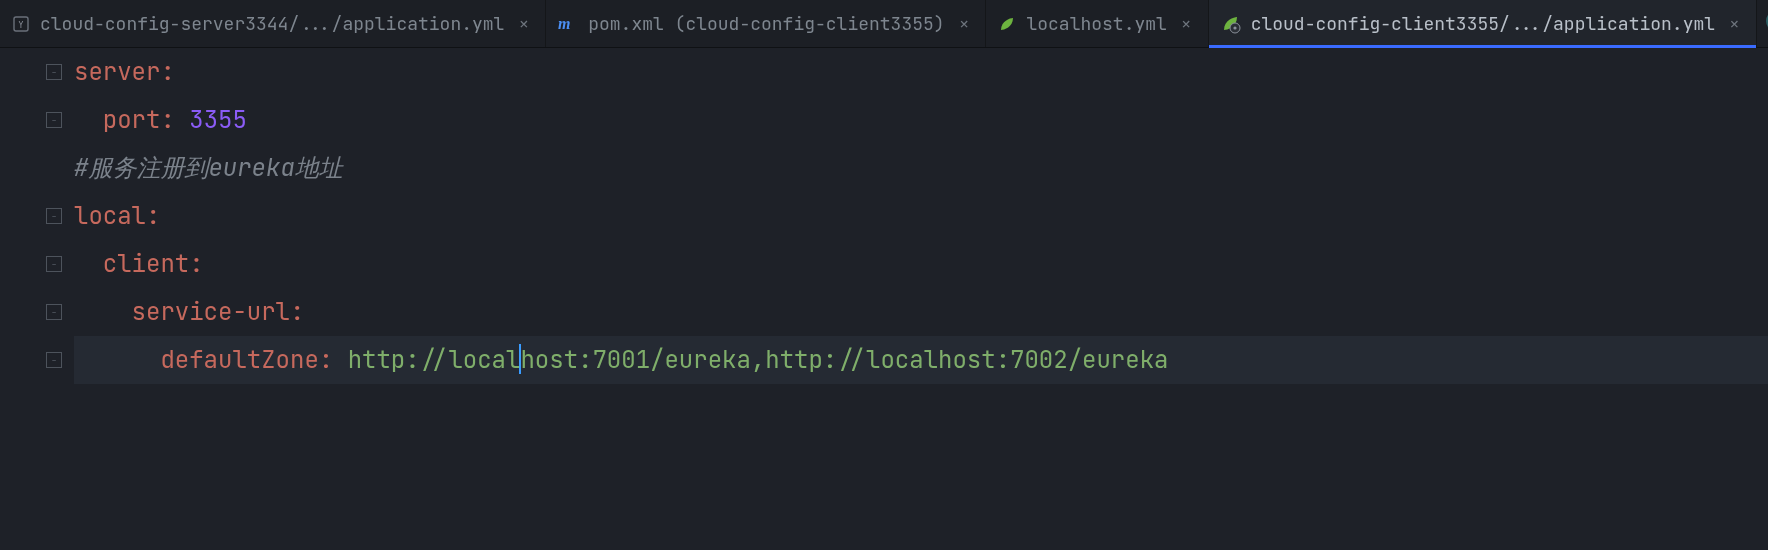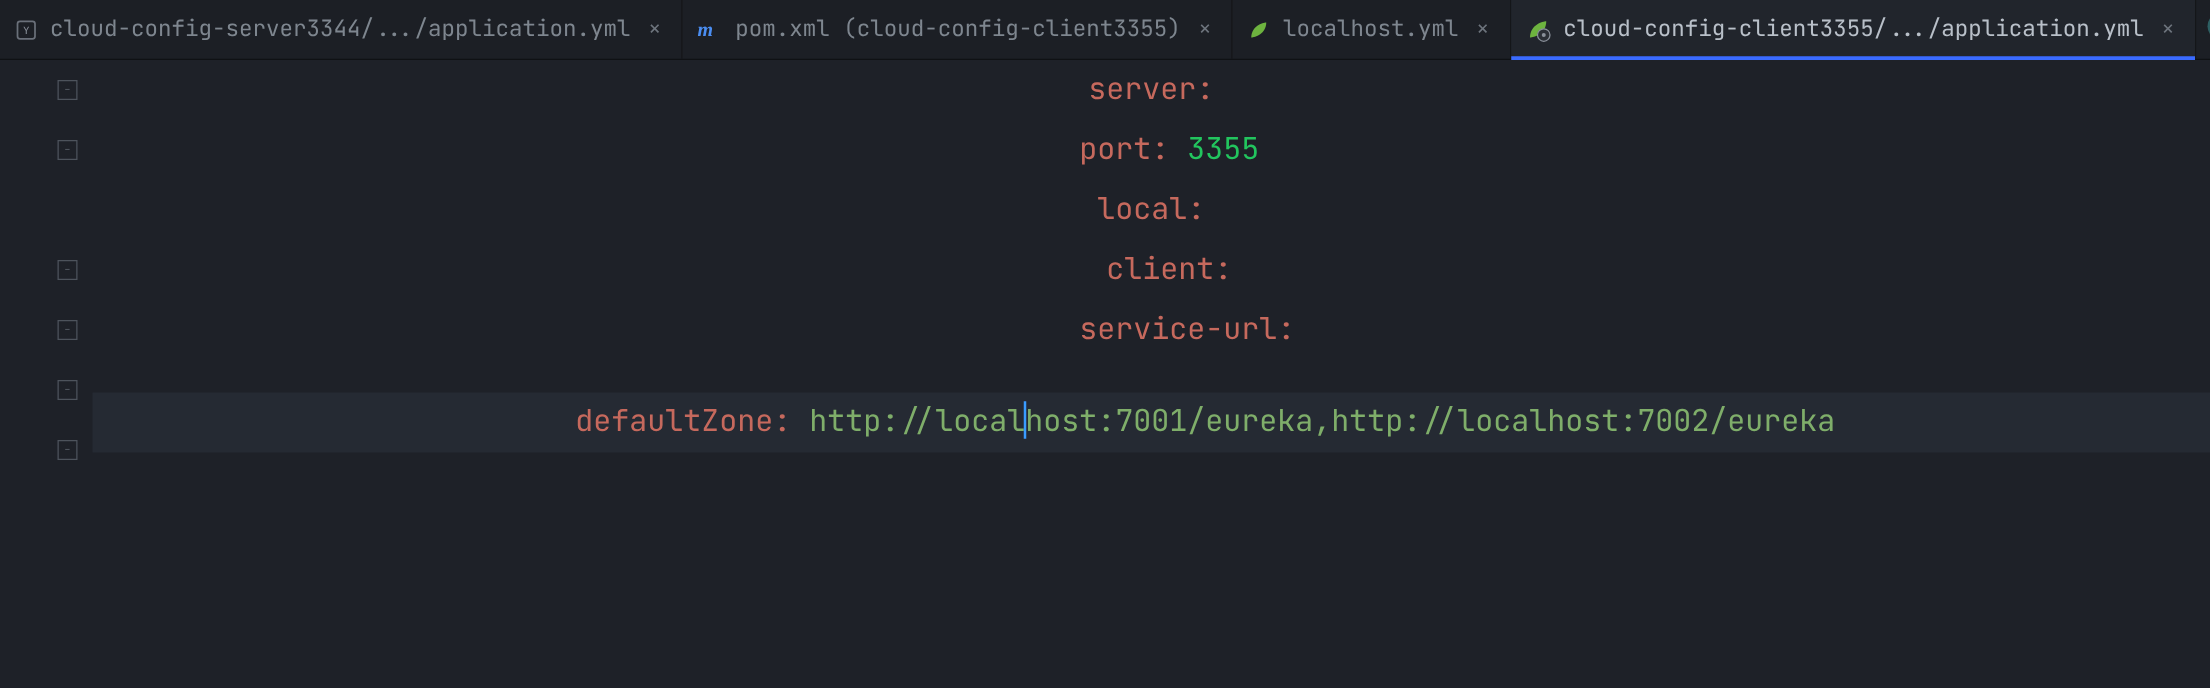--- a/index.html
+++ b/index.html
@@ -85,40 +85,39 @@
   }
   .gutter-row {
     height: 48px;
     display: flex;
     align-items: center;
   }
   .code {
     flex: 1;
     padding-left: 6px;
     position: relative;
-    text-align: center;
   }
   .code-line {
     height: 48px;
     white-space: pre;
     font-family: "JetBrains Mono", Menlo, Consolas, monospace;
   }
-  .code-line.current { background: #252a33; margin-top: 26px; }
+  .code-line.current { background: #252a33; }
   .caret {
     display: inline-block;
     width: 2px; height: 30px;
     background: #3a9cff;
     vertical-align: -6px;
     margin: 0 -1px;
   }
 
   
   .key   { color: #c6695d; }      
   .colon { color: #c6695d; }
-  .num   { color: #22c55e; }      
+  .num   { color: #8b5cf6; }      
   .comment { color: #7b828b; font-style: italic; }
   .val   { color: #7fae6a; }      
 </style>
 </head>
 <body>
 
 <div class="tabbar">
 
   <div class="tab">
     <span class="icon">
@@ -194,19 +193,20 @@
       </div>
     <div class="gutter-row">
         <span class="fold">−</span>
       </div>
     <div class="gutter-row"></div>
   </div>
 
   <div class="code">
     <div class="code-line"><span class="key">server</span><span class="colon">:</span></div>
     <div class="code-line">  <span class="key">port</span><span class="colon">:</span> <span class="num">3355</span></div>
+    <div class="code-line"><span class="comment">#服务注册到eureka地址</span></div>
     <div class="code-line"><span class="key">local</span><span class="colon">:</span></div>
     <div class="code-line">  <span class="key">client</span><span class="colon">:</span></div>
     <div class="code-line">    <span class="key">service-url</span><span class="colon">:</span></div>
     <div class="code-line current">      <span class="key">defaultZone</span><span class="colon">:</span> <span class="val">http://local</span><span class="caret"></span><span class="val">host:7001/eureka,http://localhost:7002/eureka</span></div>
     <div class="code-line"></div>
   </div>
 </div>
 
 </body></html>

